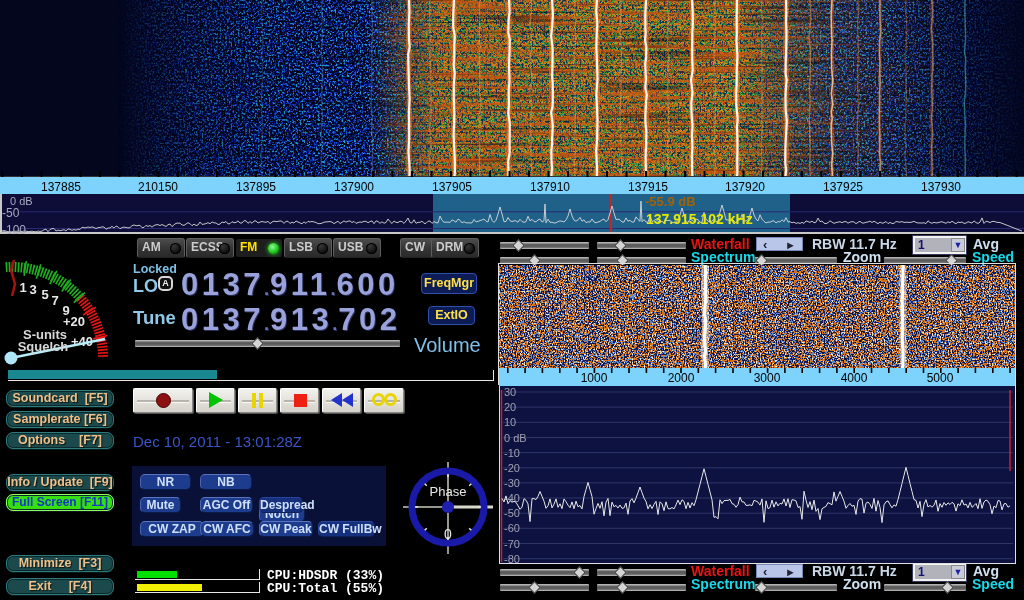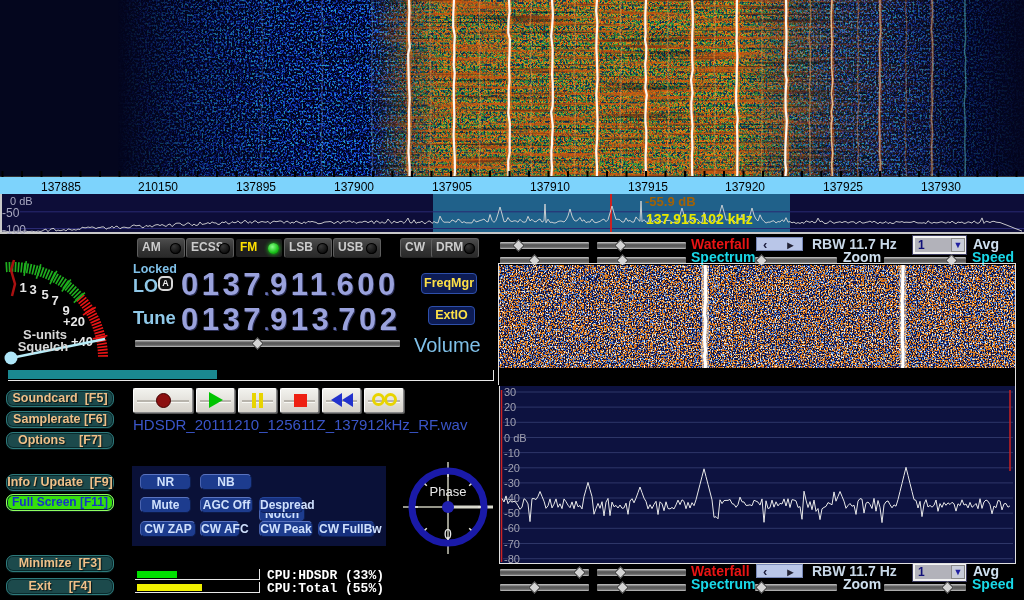--- a/index.html
+++ b/index.html
@@ -244,30 +244,30 @@
       <div class="abs" style="left:13px;top:5px;width:13px;height:13px;background:#ee2012"></div>
     </div>
 <div class="pbtn" style="left:322px;width:39px">
       <div class="abs" style="left:8px;top:4px;width:0;height:0;border-right:11px solid #2232cc;border-top:7px solid transparent;border-bottom:7px solid transparent"></div>
       <div class="abs" style="left:19px;top:4px;width:0;height:0;border-right:11px solid #2232cc;border-top:7px solid transparent;border-bottom:7px solid transparent"></div>
     </div>
 <div class="pbtn" style="left:364px;width:40px">
       <div class="abs" style="left:7px;top:4px;width:13px;height:13px;border:3.5px solid #e8d400;border-radius:50%"></div>
       <div class="abs" style="left:19px;top:4px;width:13px;height:13px;border:3.5px solid #e8d400;border-radius:50%"></div>
     </div>
-<div class="abs" style="left:133px;top:416px;font-size:15px;color:#3a55c8">HDSDR_20111210_125611Z_137912kHz_RF.wav</div>
+<div class="abs" style="left:133px;top:433px;font-size:15px;color:#3a55c8">Dec 10, 2011 - 13:01:28Z</div>
 <div class="abs" style="left:132px;top:466px;width:254px;height:80px;background:#0a1138"></div>
 <div class="dbtn" style="left:140px;top:474px;width:51px;">NR</div>
 <div class="dbtn" style="left:200px;top:474px;width:52px;">NB</div>
 <div class="dbtn" style="left:259px;top:474px;width:46px;margin-top:32px;">Notch</div>
-<div class="dbtn" style="left:140px;top:497px;width:51px;">Mute</div>
+<div class="dbtn" style="left:140px;top:497px;width:41px;">Mute</div>
 <div class="dbtn" style="left:200px;top:497px;width:53px;">AGC Off</div>
 <div class="dbtn" style="left:259px;top:497px;width:44px;border-color:#25459a #0e2058 #0e2058 #25459a;background:#16307e;">Despread</div>
-<div class="dbtn" style="left:140px;top:521px;width:56px;">CW ZAP</div>
-<div class="dbtn" style="left:200px;top:521px;width:40px;">CW AFC</div>
+<div class="dbtn" style="left:140px;top:521px;width:64px;">CW ZAP</div>
+<div class="dbtn" style="left:200px;top:521px;width:54px;border-radius:6px;">CW AFC</div>
 <div class="dbtn" style="left:259px;top:521px;width:54px;">CW Peak</div>
 <div class="dbtn" style="left:318px;top:521px;width:57px;border-color:#25459a #0e2058 #0e2058 #25459a;background:#16307e;">CW FullBw</div>
 <div class="abs" style="left:135px;top:579px;width:124px;height:1px;background:#e8e8e8"></div>
 <div class="abs" style="left:259px;top:569px;width:1px;height:11px;background:#e8e8e8"></div>
 <div class="abs" style="left:137px;top:571px;width:40px;height:7px;background:#00e000"></div>
 <div class="abs cputxt" style="left:267px;top:568px">CPU:HDSDR (33%)</div>
 <div class="abs" style="left:135px;top:592px;width:124px;height:1px;background:#e8e8e8"></div>
 <div class="abs" style="left:259px;top:582px;width:1px;height:11px;background:#e8e8e8"></div>
 <div class="abs" style="left:137px;top:584px;width:65px;height:7px;background:#f0f000"></div>
 <div class="abs cputxt" style="left:267px;top:581px">CPU:Total (55%)</div>
@@ -355,20 +355,27 @@
 <rect width="516" height="103" fill="#101840"></rect>
 <rect width="516" height="103" filter="url(#nzr)" opacity="0.96"></rect>
 <path d="M206,0 L206.2,12 L205.4,21 L205.7,26 L206.6,38 L205.7,44 L206.4,49 L206.3,56 L206.7,68 L205.5,79 L205.3,87 L206.0,94 L206.4,100 L206.5,111" stroke="#ffead0" stroke-width="7" fill="none" opacity="0.55"></path>
 <path d="M206,0 L206.7,6 L206.3,14 L206.6,25 L206.7,34 L205.6,45 L205.5,50 L206.6,55 L206.6,60 L205.4,72 L205.9,80 L206.7,86 L205.4,91 L206.6,99 L205.7,107" stroke="#ffffff" stroke-width="3" fill="none" opacity="1"></path>
 <path d="M404,0 L403.4,6 L404.0,11 L404.1,23 L403.9,31 L403.5,42 L404.3,48 L403.5,55 L403.3,60 L404.4,67 L403.4,72 L404.7,83 L403.5,91 L404.4,96 L404.6,102 L404.6,108" stroke="#ffead0" stroke-width="7" fill="none" opacity="0.5"></path>
 <path d="M404,0 L403.9,10 L403.5,21 L403.8,26 L403.2,36 L403.5,42 L403.6,54 L403.7,60 L403.4,69 L403.2,74 L404.0,85 L404.1,93 L403.9,99 L403.4,107" stroke="#ffffff" stroke-width="3" fill="none" opacity="1"></path>
 </svg>
 <div class="abs" style="left:499px;top:263px;width:516px;height:1px;background:#e0e0e0"></div>
 <div class="abs" style="left:498px;top:263px;width:1px;height:122px;background:#e0e0e0"></div>
 <div class="abs" style="left:1015px;top:263px;width:1px;height:123px;background:#e0e0e0"></div>
+<div class="abs scalebar" style="left:499px;top:368px;width:516px;height:18px">
+<div class="lbl" style="left:95px">1000</div>
+<div class="lbl" style="left:182px">2000</div>
+<div class="lbl" style="left:268px">3000</div>
+<div class="lbl" style="left:355px">4000</div>
+<div class="lbl" style="left:441px">5000</div>
+</div>
 <svg class="abs" style="left:499px;top:368px" width="516" height="18">
       <path d="M8.8,0 v5 M26.1,0 v5 M43.4,0 v5 M60.8,0 v5 M78.1,0 v5 M95.4,0 v5 M112.7,0 v5 M130.0,0 v5 M147.4,0 v5 M164.7,0 v5 M182.0,0 v5 M199.3,0 v5 M216.6,0 v5 M234.0,0 v5 M251.3,0 v5 M268.6,0 v5 M285.9,0 v5 M303.2,0 v5 M320.6,0 v5 M337.9,0 v5 M355.2,0 v5 M372.5,0 v5 M389.8,0 v5 M407.2,0 v5 M424.5,0 v5 M441.8,0 v5 M459.1,0 v5 M476.4,0 v5 M493.8,0 v5 M511.1,0 v5" stroke="#000" stroke-width="1.6"></path>
     </svg>
 <div class="abs" style="left:499px;top:386px;width:517px;height:178px;background:#0d1240;border-right:1px solid #e0e0e0;border-bottom:1px solid #e0e0e0;border-left:1px solid #e0e0e0"></div>
 <svg class="abs" style="left:499px;top:386px" width="516" height="177">
 <line x1="4" y1="6.0" x2="514" y2="6.0" stroke="#2e3668" stroke-width="1"></line>
       <text x="5" y="10.0" fill="#a0a0b0" font-size="11" font-family="Liberation Sans">30</text>
       <line x1="4" y1="21.1" x2="514" y2="21.1" stroke="#2e3668" stroke-width="1"></line>
       <text x="5" y="25.1" fill="#a0a0b0" font-size="11" font-family="Liberation Sans">20</text>
       <line x1="4" y1="36.3" x2="514" y2="36.3" stroke="#2e3668" stroke-width="1"></line>

